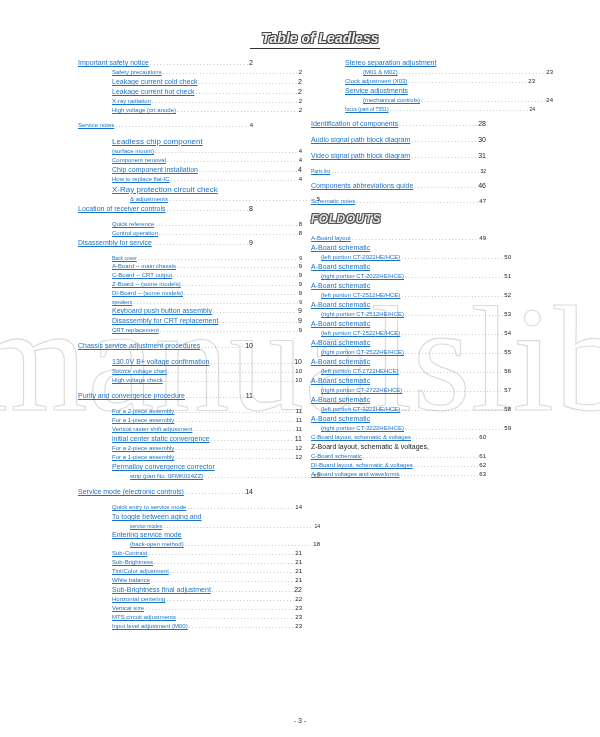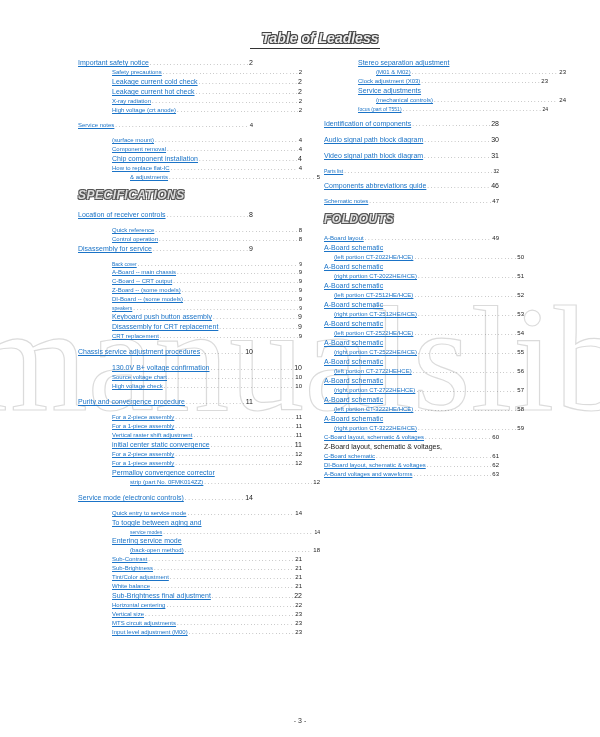--- a/index.html
+++ b/index.html
@@ -2,21 +2,21 @@
 <html><head>
 <meta charset="utf-8">
 <style>
   html,body{margin:0;padding:0;background:#fff;}
   body{width:600px;height:737px;position:relative;overflow:hidden;font-family:"Liberation Sans",sans-serif;}
   .title{position:absolute;left:255px;top:30px;width:130px;text-align:center;font-style:italic;font-weight:bold;font-size:14px;color:#eee;
     text-shadow:-1px -1px 0 #444,1px -1px 0 #444,-1px 1px 0 #444,1px 1px 0 #444;}
   .title-rule{position:absolute;left:250px;top:48px;width:130px;height:1px;background:#333;}
   .col{position:absolute;top:58px;}
   .col.left{left:78px;width:230px;}
-  .col.right{left:324px;width:230px;}
+  .col.right{left:311px;width:230px;}
   .row{position:relative;display:flex;align-items:baseline;white-space:nowrap;line-height:10px;}
   .row .lbl{color:#1a73c7;text-decoration:underline;}
   .row .lbl.plain{color:#222;text-decoration:none;}
   .row .dots{flex:1;overflow:hidden;color:#555;letter-spacing:1.5px;margin:0 1px;}
   .row .dots::before{content:". . . . . . . . . . . . . . . . . . . . . . . . . . . . . . . . . . . . . . . . . . . . . . . . . . . . . . . . . . . . . . . ";font-size:6px;letter-spacing:0;}
   .row .pg{color:#222;}
   .sec{font-style:italic;font-weight:bold;font-size:12px;color:#ddd;
     text-shadow:-1px -1px 0 #555,1px -1px 0 #555,-1px 1px 0 #555,1px 1px 0 #555;margin:6px 0 8px 0;letter-spacing:0.5px;}
   .page-num{position:absolute;left:0;width:600px;top:717px;text-align:center;font-size:7px;color:#333;}
   .watermark{position:absolute;left:0;top:300px;width:600px;height:130px;pointer-events:none;opacity:0.35;}
@@ -62,46 +62,51 @@
       <span class="dots"></span>
       <span class="pg">2</span>
     </div>
     <div style="height: 6px;"></div>
     <div class="row" style="padding-left: 0px; font-size: 6px; line-height: 9px; width: 175px;">
       <span class="lbl">Service notes</span>
       <span class="dots"></span>
       <span class="pg">4</span>
     </div>
     <div style="height: 6px;"></div>
+    <div class="row" style="padding-left: 34px; font-size: 8px; line-height: 11px;">
+      <span class="lbl">Leadless chip component</span>
+    </div>
     <div class="row" style="padding-left: 34px; font-size: 6px; line-height: 9px; width: 190px;">
       <span class="lbl">(surface mount)</span>
       <span class="dots"></span>
       <span class="pg">4</span>
     </div>
     <div class="row" style="padding-left: 34px; font-size: 6px; line-height: 9px; width: 190px;">
       <span class="lbl">Component removal</span>
       <span class="dots"></span>
       <span class="pg">4</span>
     </div>
     <div class="row" style="padding-left: 34px; font-size: 7px; line-height: 10px; width: 190px;">
       <span class="lbl">Chip component installation</span>
       <span class="dots"></span>
       <span class="pg">4</span>
     </div>
     <div class="row" style="padding-left: 34px; font-size: 6px; line-height: 9px; width: 190px;">
       <span class="lbl">How to replace flat-IC</span>
       <span class="dots"></span>
       <span class="pg">4</span>
+    </div>
+    <div class="row" style="padding-left: 34px; font-size: 8px; line-height: 11px;">
+      <span class="lbl">X-Ray protection circuit check</span>
     </div>
     <div class="row" style="padding-left: 52px; font-size: 6px; line-height: 9px; width: 190px;">
       <span class="lbl">&amp; adjustments</span>
       <span class="dots"></span>
       <span class="pg">5</span>
     </div>
-    <div class="sec">SPECIFICATIONS</div>
     <div class="row" style="padding-left: 0px; font-size: 7px; line-height: 10px; width: 175px;">
       <span class="lbl">Location of receiver controls</span>
       <span class="dots"></span>
       <span class="pg">8</span>
     </div>
     <div style="height: 6px;"></div>
     <div class="row" style="padding-left: 34px; font-size: 6px; line-height: 9px; width: 190px;">
       <span class="lbl">Quick reference</span>
       <span class="dots"></span>
       <span class="pg">8</span>

